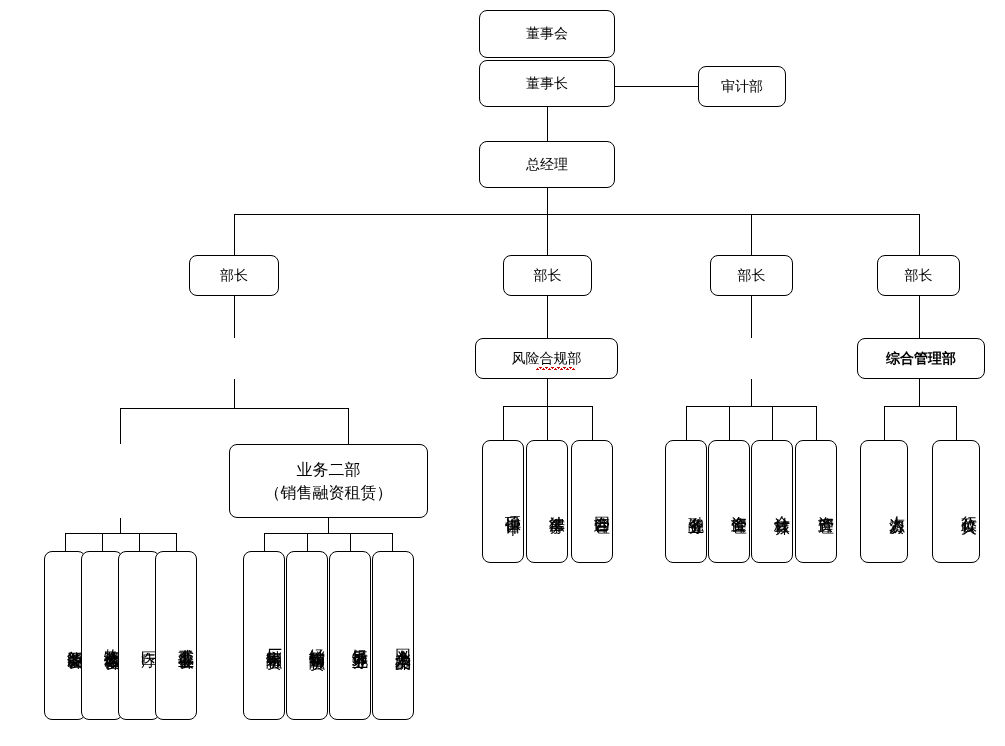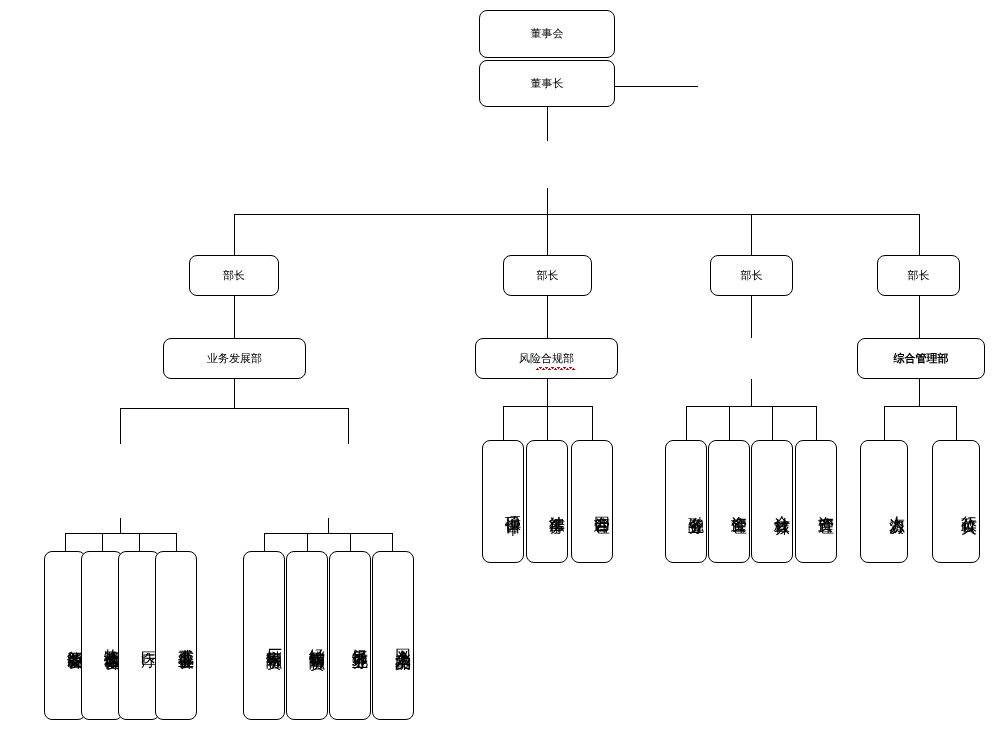--- a/index.html
+++ b/index.html
@@ -30,21 +30,21 @@
     text-align: center;
     z-index: 2;
     line-height: 1.25;
   }
   .node .label {
     display: block;
     white-space: pre-line;
   }
   
   .h-node {
-    font-size: 11px;
+    font-size: 14px;
   }
   .h-node.two-line {
     font-size: 16px;
     line-height: 1.45;
   }
   
   .v-node {
     font-size: 16px;
     writing-mode: vertical-rl;
     text-orientation: upright;
@@ -139,47 +139,54 @@
   <div class="line v" style="left:956px; top:406px; height:34px;"></div>
 
   <div class="node h-node" style="left:479px; top:10px; width:136px; height:48px;">
     <span class="label">董事会</span>
   </div>
 
   <div class="node h-node" style="left:479px; top:60px; width:136px; height:47px;">
     <span class="label">董事长</span>
   </div>
 
-
+  <div class="node h-node" style="left:698px; top:66px; width:88px; height:41px;">
+    <span class="label">审计部</span>
+  </div>
+
+  <div class="node h-node" style="left:479px; top:141px; width:136px; height:47px;">
+    <span class="label">总经理</span>
+  </div>
 
   <div class="node h-node" style="left:189px; top:255px; width:90px; height:41px;">
     <span class="label">部长</span>
   </div>
   <div class="node h-node" style="left:503px; top:255px; width:89px; height:41px;">
     <span class="label">部长</span>
   </div>
   <div class="node h-node" style="left:710px; top:255px; width:83px; height:41px;">
     <span class="label">部长</span>
   </div>
   <div class="node h-node" style="left:877px; top:255px; width:83px; height:41px;">
     <span class="label">部长</span>
   </div>
 
-  <div class="node h-node" style="left:163px; top:338px; width:143px; height:41px;">
-    <span class="label">业务发展部</span>
-  </div>
   <div class="node h-node" style="left:475px; top:338px; width:143px; height:41px;text-align:center;">
     <span class="label">风险合规部</span>
   </div>
   <div class="squiggle" style="left:536px; top:367px; width:39px;"></div>
 
   <div class="node h-node" style="left:857px; top:338px; width:128px; height:41px;font-weight:bold;">
     <span class="label">综合管理部</span>
   </div>
 
+  <div class="node h-node two-line" style="left:229px; top:444px; width:199px; height:74px;">
+    <span class="label">业务二部
+（销售融资租赁）</span>
+  </div>
 
   <div class="node v-node" style="left:44px; top:551px; width:42px; height:169px;">
     <span class="label">新能源设备</span>
   </div>
   <div class="node v-node" style="left:81px; top:551px; width:42px; height:169px;">
     <span class="label">物流及仓储设备</span>
   </div>
   <div class="node v-node" style="left:118px; top:551px; width:42px; height:169px;">
     <span class="label">医疗</span>
   </div>

